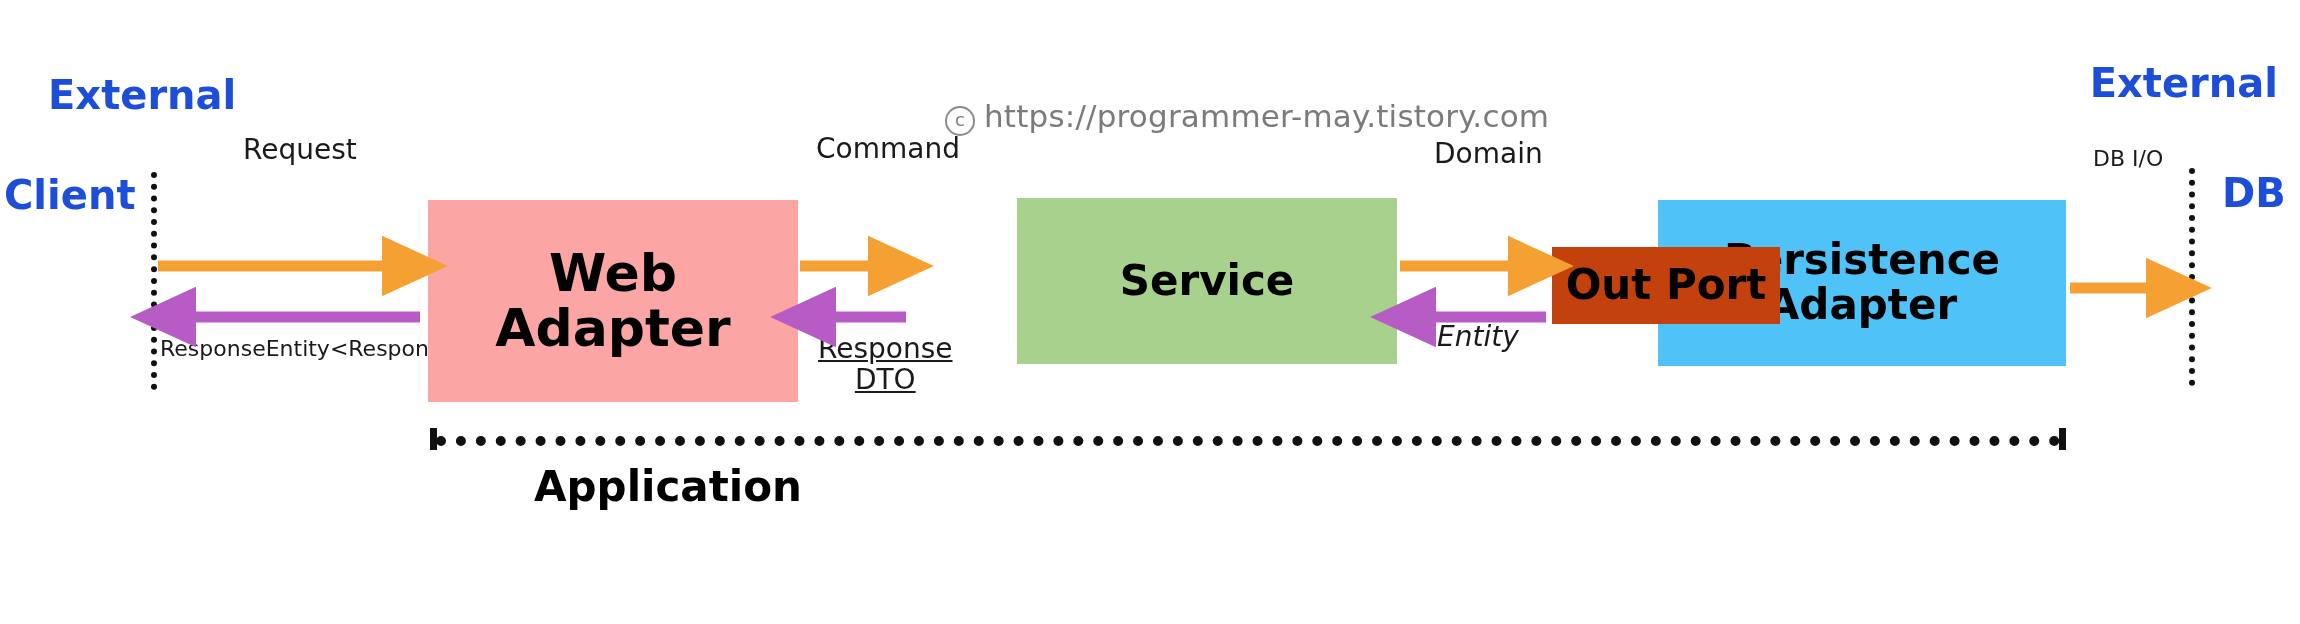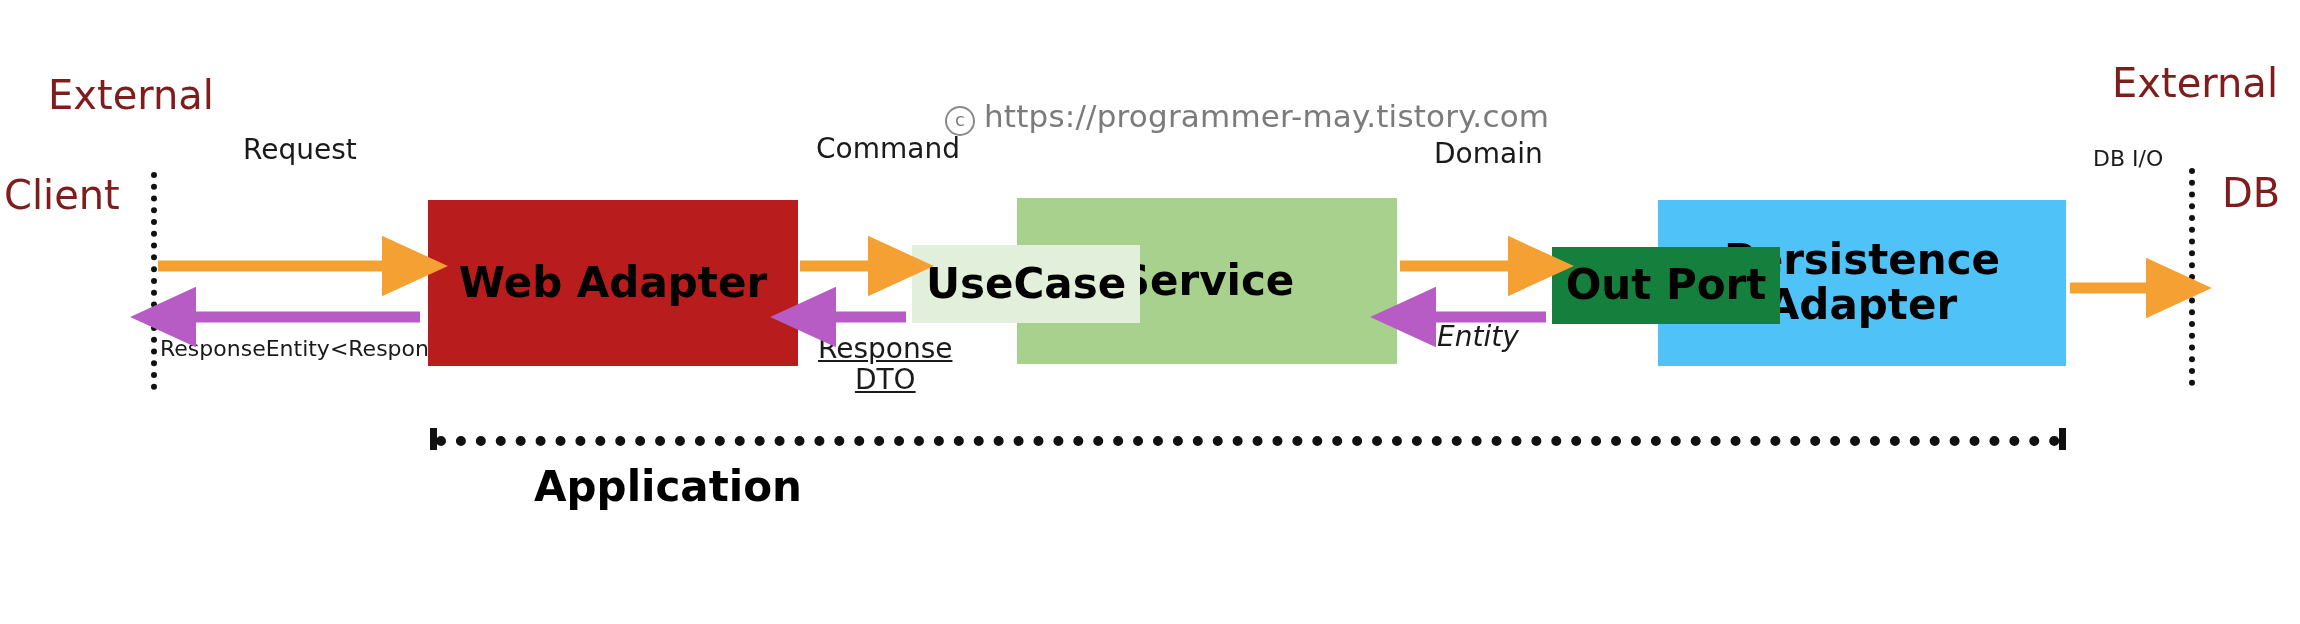--- a/index.html
+++ b/index.html
@@ -41,23 +41,23 @@
     line-height: 23px;
     text-align: center;
     font-size: 18px;
     vertical-align: 1px;
     margin-right: 9px;
     color: #7b7b7b;
   }
 
   
   .edge-label {
-    font-weight: normal;
+    font-weight: bold;
     font-size: 40px;
-    color: #7f1d1d;
+    color: #1d4ed8;
     white-space: nowrap;
     font-family: "DejaVu Sans", "Liberation Sans", sans-serif;
   }
   .ext-left  { left: 48px;   top: 72px; }
   .ext-right { right: 22px;  top: 60px; }
   .client-lbl{ left: 4px;    top: 172px; }
   .db-lbl    { left: 2222px; top: 170px; }
 
   
   .vdotted {
@@ -73,23 +73,23 @@
     display: flex;
     align-items: center;
     justify-content: center;
     text-align: center;
     font-weight: bold;
     color: #000000;
     font-family: "DejaVu Sans", "Liberation Sans", sans-serif;
     line-height: 1.06;
   }
   .box-web {
-    left: 428px; top: 200px; width: 370px; height: 166px;
-    background: #b91c1c;
-    font-size: 42px;
+    left: 428px; top: 200px; width: 370px; height: 202px;
+    background: #fca5a5;
+    font-size: 52px;
     z-index: 3;
   }
   .box-service {
     left: 1017px; top: 198px; width: 380px; height: 166px;
     background: #A9D18E;
     font-size: 42px;
     z-index: 2;
   }
   .box-usecase {
     left: 912px; top: 245px; width: 228px; height: 78px;
@@ -98,21 +98,21 @@
     z-index: 4;
   }
   .box-persistence {
     left: 1658px; top: 200px; width: 408px; height: 166px;
     background: #4FC3F7;
     font-size: 42px;
     z-index: 2;
   }
   .box-outport {
     left: 1552px; top: 247px; width: 228px; height: 77px;
-    background: #15803d;
+    background: #c2410c;
     font-size: 42px;
     z-index: 4;
   }
 
   
   #arrows {
     position: absolute;
     left: 0; top: 0;
     width: 2300px; height: 624px;
     z-index: 5;
@@ -183,23 +183,20 @@
   <div class="abs vdotted right"></div>
 
   <div class="abs box box-web">
     <span>Web Adapter</span>
   </div>
 
   <div class="abs box box-service">
     <span>Service</span>
   </div>
 
-  <div class="abs box box-usecase">
-    <span>UseCase</span>
-  </div>
 
   <div class="abs box box-persistence">
     <span>
       <span>Persistence</span><br>
       <span>Adapter</span>
     </span>
   </div>
 
   <div class="abs box box-outport">
     <span>Out Port</span>

